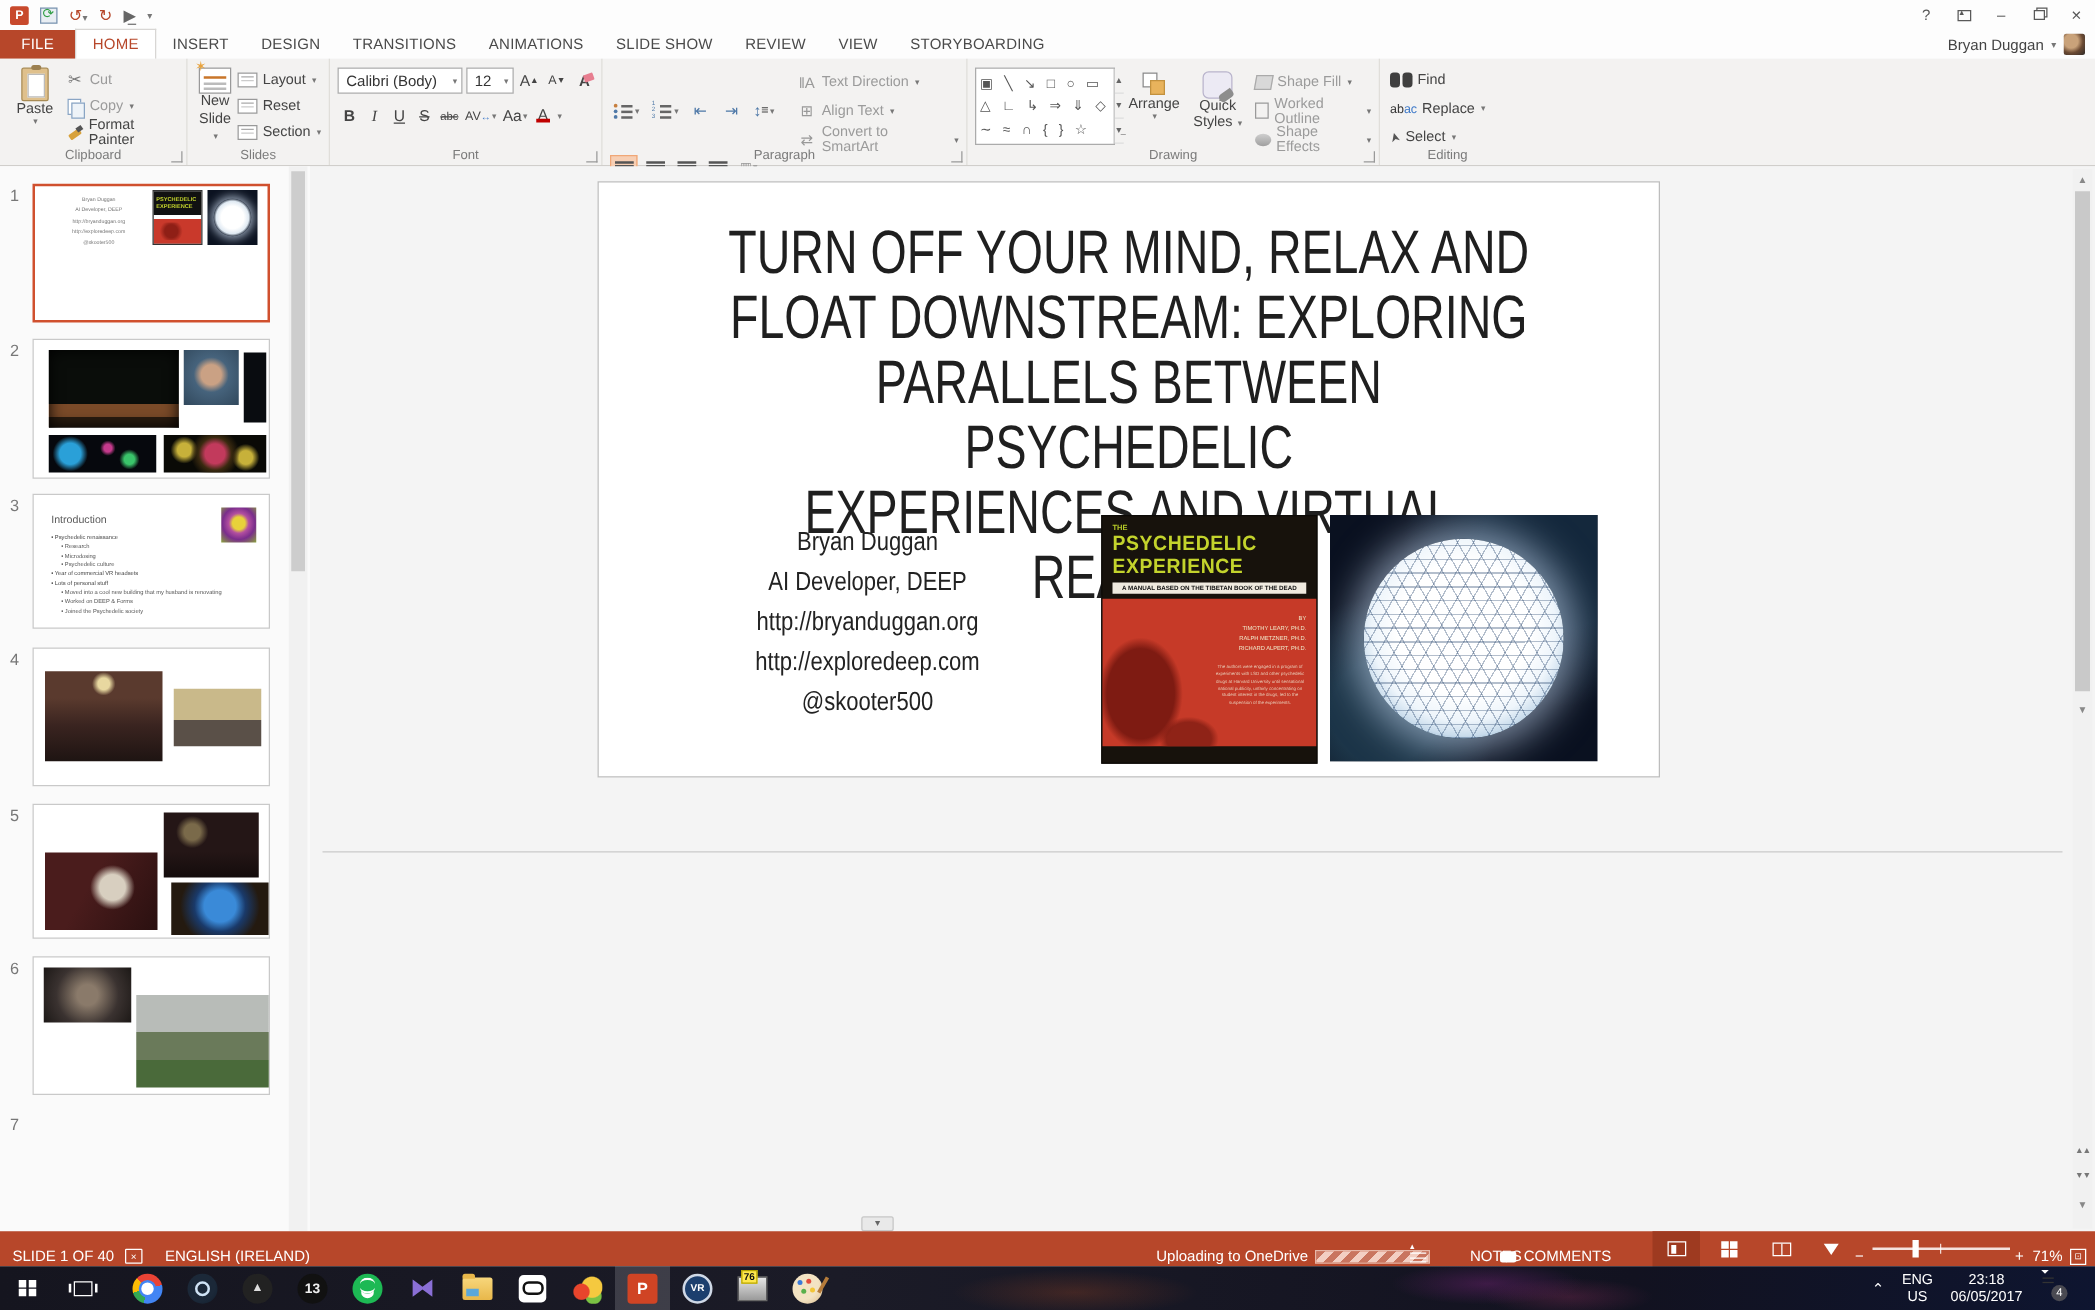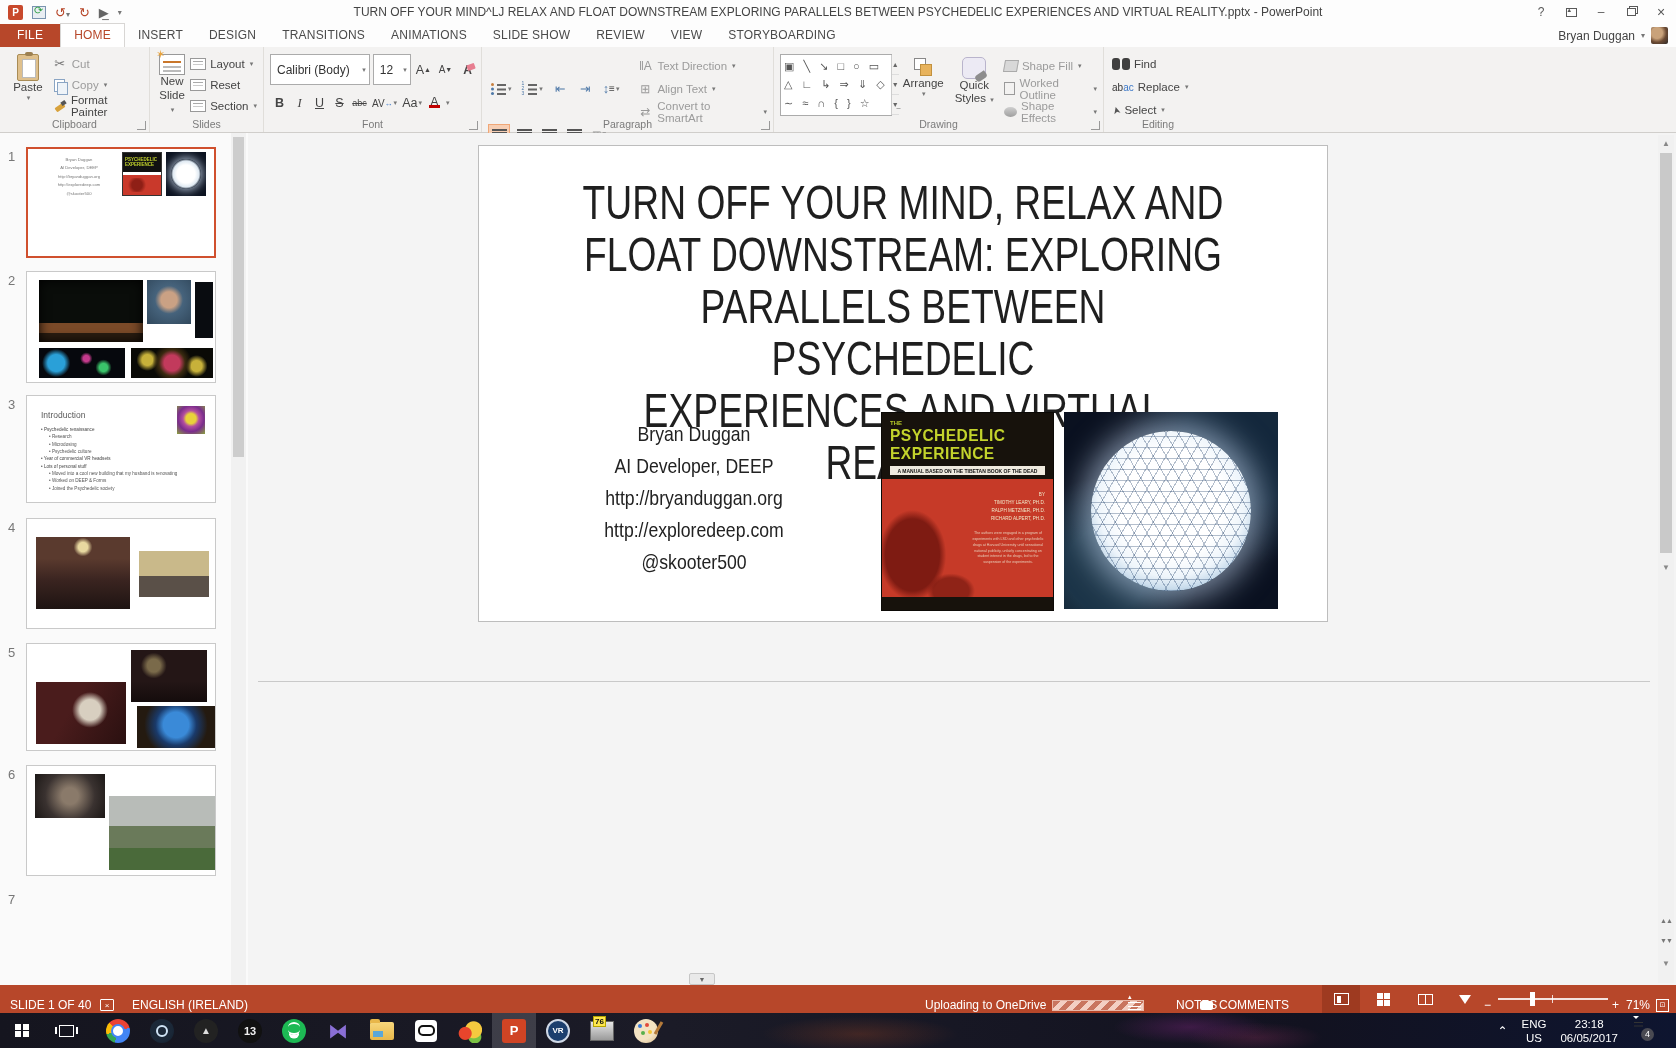--- a/index.html
+++ b/index.html
@@ -43,21 +43,21 @@
   .ic-cut::before { content:"✂"; color:#777; font-size:13px; }
   .ic-copy { position:relative; } .ic-copy::before { content:""; position:absolute; left:2px; top:2px; width:9px; height:11px; border:1px solid #8aa5c4; background:#fff; } .ic-copy::after { content:""; position:absolute; left:5px; top:5px; width:9px; height:11px; border:1px solid #8aa5c4; background:#eef3f8; }
   .ic-brush { position:relative; } .ic-brush::before { content:""; position:absolute; left:3px; top:7px; width:10px; height:5px; background:#d8a23c; transform:rotate(-35deg); border-radius:1px; } .ic-brush::after { content:""; position:absolute; left:9px; top:3px; width:5px; height:4px; background:#555; transform:rotate(-35deg); }
   
   .ic-newslide { width:26px; height:30px; background:#fff; border:1px solid #999; position:relative; }
   .ic-newslide::before { content:"✶"; position:absolute; left:-4px; top:-7px; color:#e8a33d; font-size:11px; }
   .ic-newslide::after { content:""; position:absolute; left:3px; top:6px; width:18px; height:2px; background:#c9762a; box-shadow:0 5px 0 #bbb, 0 9px 0 #bbb; }
   .ic-slide16 { width:16px; height:12px; background:#fff; border:1px solid #999; position:relative; }
   .ic-slide16::after { content:""; position:absolute; left:2px; top:2px; width:10px; height:1.5px; background:#aaa; box-shadow:0 3px 0 #ccc; }
   
-  .combo { background:#fff; border:1px solid #ababab; height:31px; display:flex; align-items:center; font-size:12px; color:#333; padding:0 3px 0 6px; cursor:pointer; }
+  .combo { background:#fff; border:1px solid #ababab; height:21px; display:flex; align-items:center; font-size:12px; color:#333; padding:0 3px 0 6px; cursor:pointer; }
   .combo .drop { margin-left:auto; padding-left:4px; }
   .fmtbtn { min-width:19px; height:20px; display:flex; align-items:center; justify-content:center; font-size:12.5px; color:#444; cursor:pointer; padding:0 2px; }
   .ic-clearfmt { position:relative; font-size:12px; color:#444; font-weight:bold; }
   .ic-clearfmt::after { content:""; position:absolute; right:-3px; top:1px; width:8px; height:6px; background:#e77e90; transform:rotate(-20deg); border-radius:1px; }
   .redbar { display:inline-block; width:11px; height:3px; background:#c00000; margin-top:-2px; }
   
   .ic-bullets, .ic-numbers { width:17px; height:13px; position:relative; }
   .ic-bullets::before { content:""; position:absolute; left:1px; top:1px; width:3px; height:3px; border-radius:50%; background:#c77f3f; box-shadow:0 4.5px 0 #4f79a8, 0 9px 0 #4f79a8; }
   .ic-bullets::after, .ic-numbers::after { content:""; position:absolute; left:7px; top:2px; width:9px; height:1.5px; background:#666; box-shadow:0 4.5px 0 #666, 0 9px 0 #666; }
   .ic-numbers::before { content:"1 2 3"; position:absolute; left:0; top:-1px; font-size:5px; color:#4f79a8; width:5px; line-height:4.8px; }
@@ -214,21 +214,20 @@
 
 <div id="titlebar">
   <div class="qat">
     <span class="ppticon">P</span>
     <span class="saveicon"></span>
     <span class="q">↺<span class="tinydrop">▾</span></span>
     <span class="q">↻</span>
     <span class="q" style="color:#666;">▶̲</span>
     <span class="tinydrop">▾</span>
   </div>
-  <div id="title-text">TURN OFF YOUR MIND^LJ RELAX AND FLOAT DOWNSTREAM EXPLORING PARALLELS BETWEEN PSYCHEDELIC EXPERIENCES AND VIRTUAL REALITY.pptx - PowerPoint</div>
   <div class="wincontrols">
     <div class="wc">?</div>
     <div class="wc">
         <span class="ribbondisp"></span>
       </div>
     <div class="wc">–</div>
     <div class="wc">
         <span class="restore-glyph"></span>
       </div>
     <div class="wc" style="font-size:14px;">×</div>

